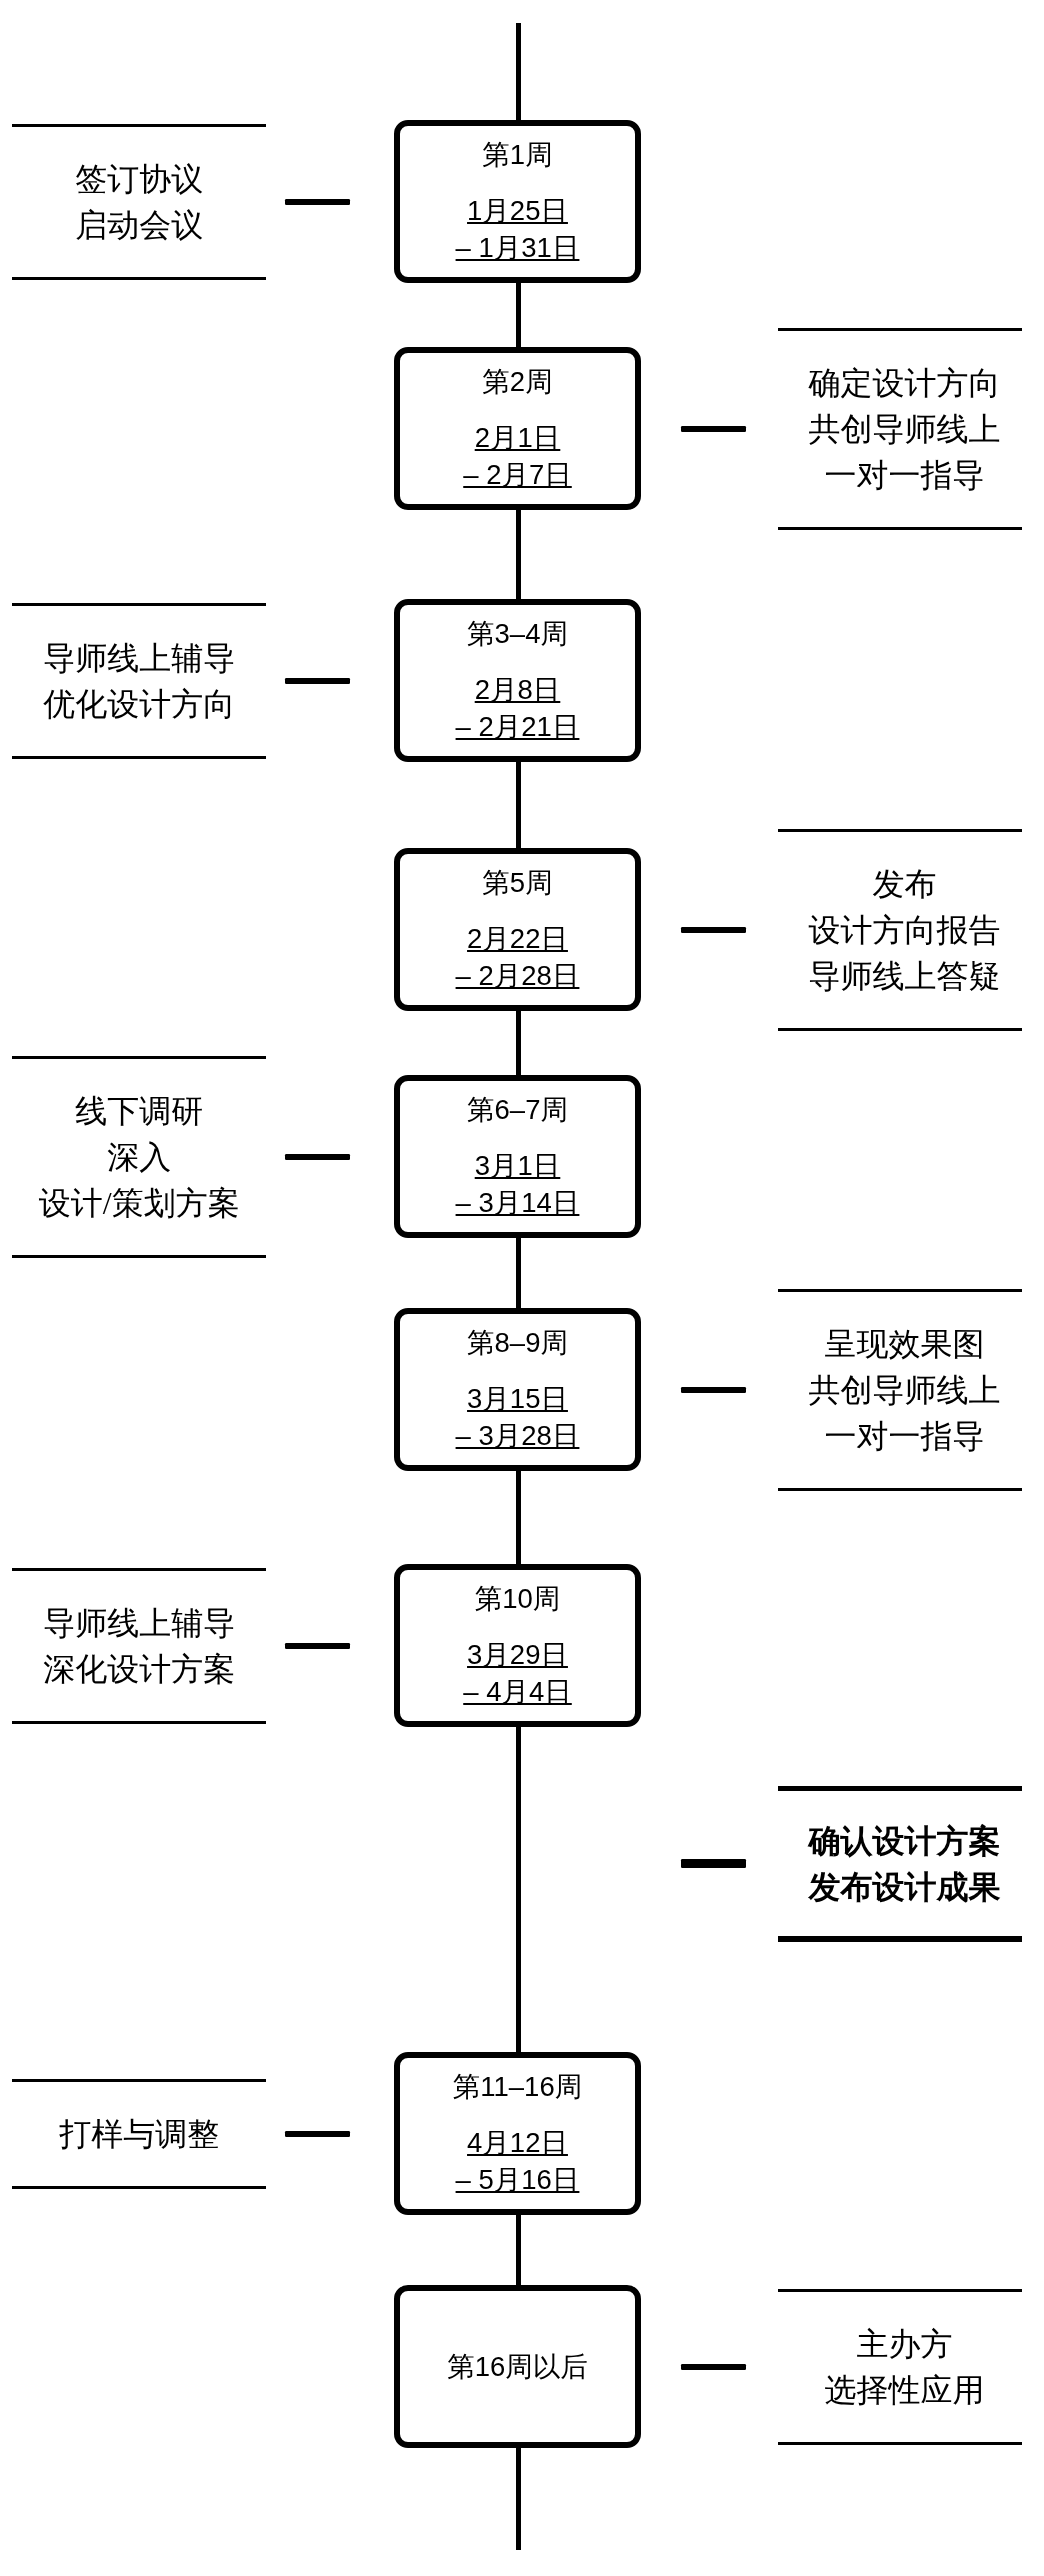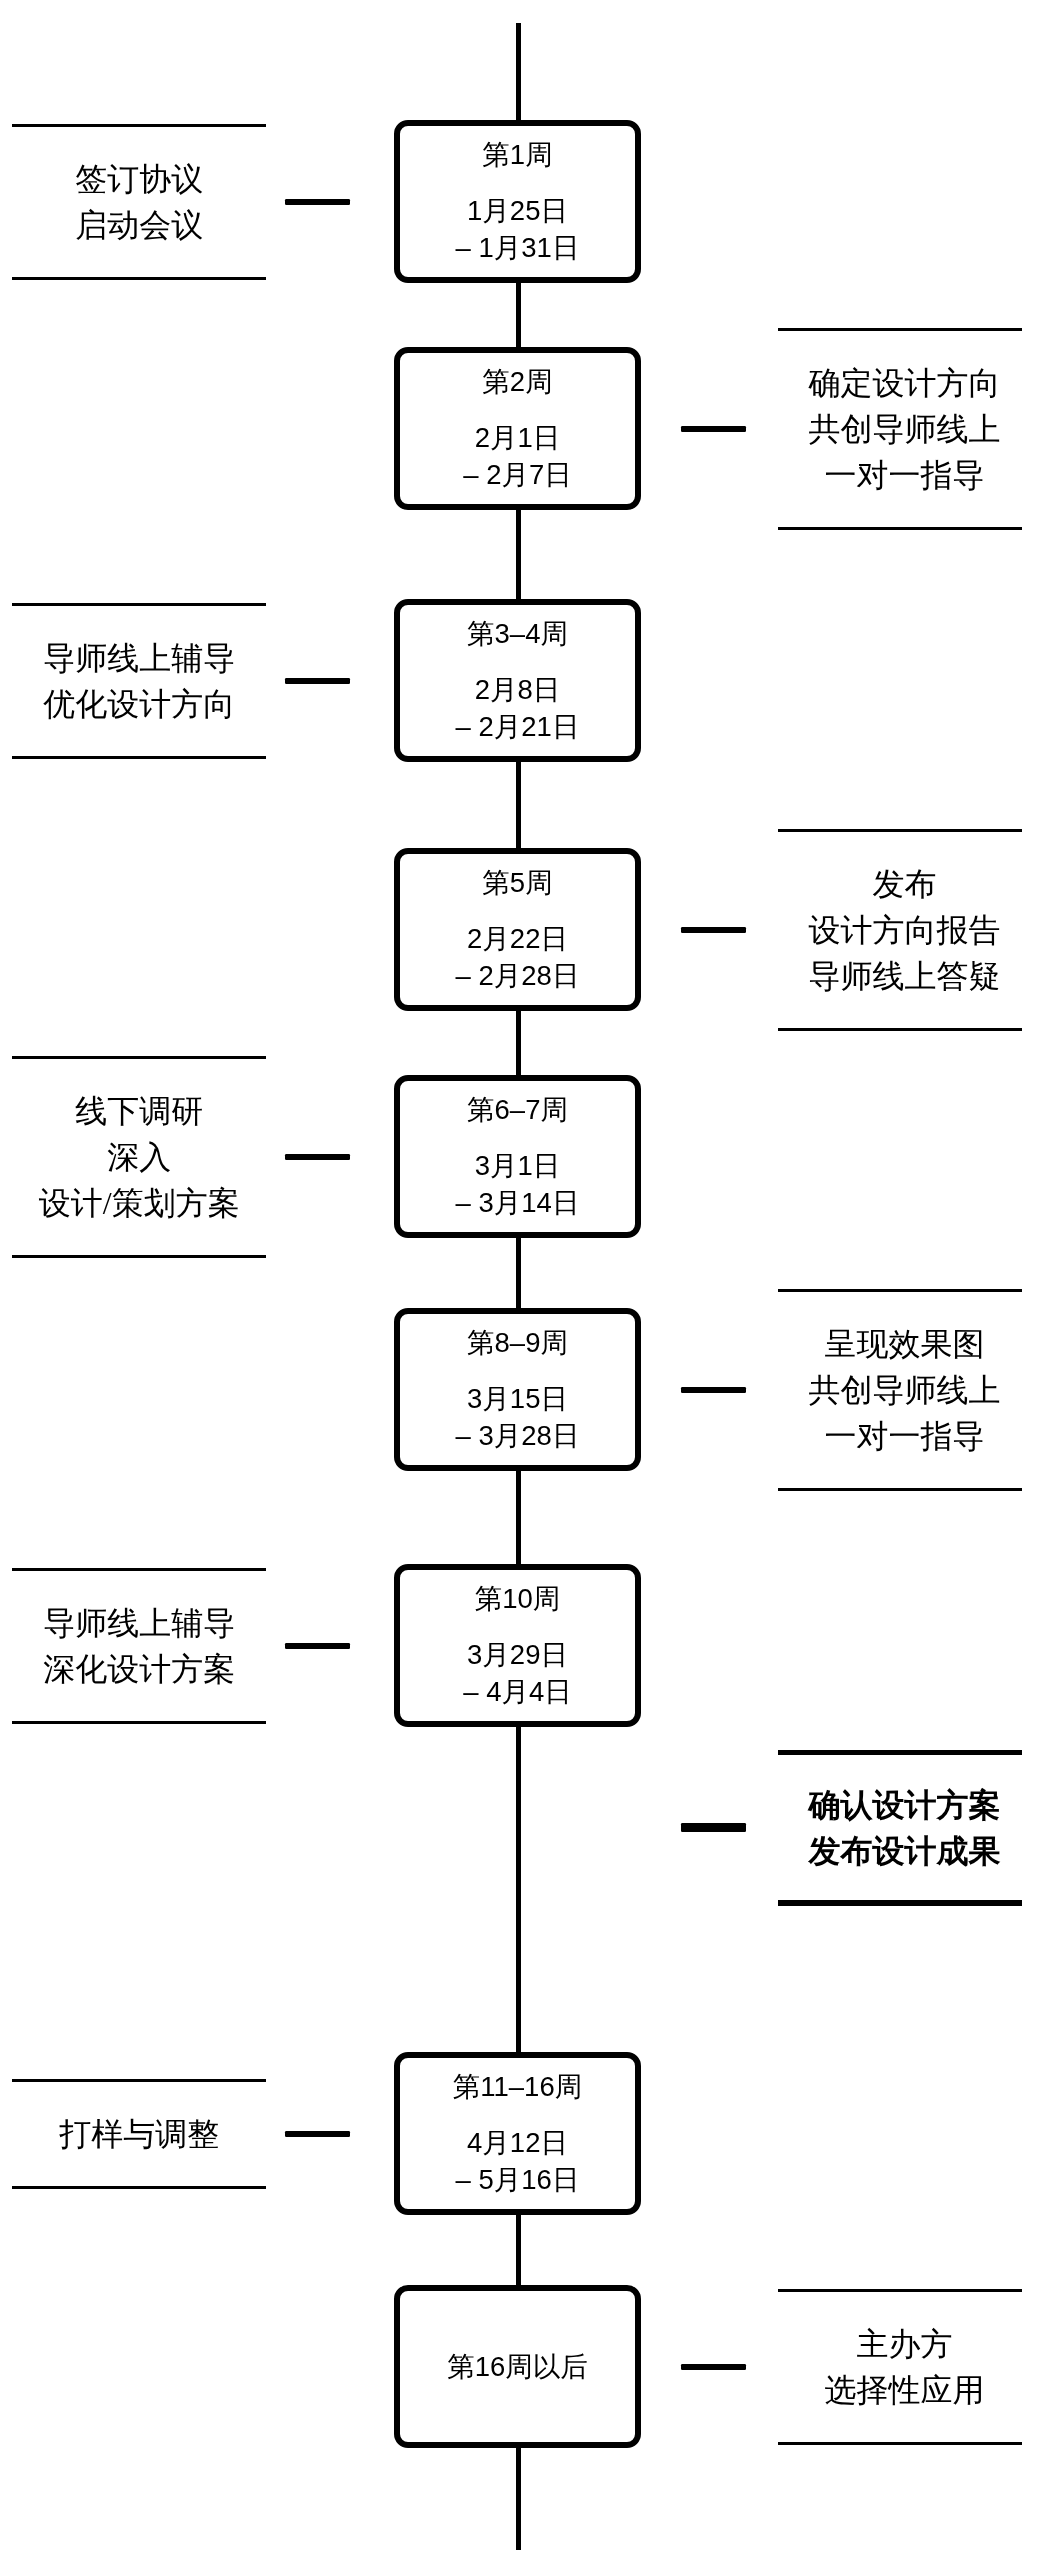--- a/index.html
+++ b/index.html
@@ -41,21 +41,21 @@
     display: flex;
     flex-direction: column;
     align-items: center;
     justify-content: center;
     text-align: center;
     font-size: 27.5px;
   }
   .row.em .node { border-width: 11.6px; font-weight: bold; }
   .node .week { line-height: 1.2; margin-bottom: 21px; }
   .node.no-dates .week { margin-bottom: 0; }
-  .node .date { line-height: 37px; }
+  .node .date { line-height: 37px; text-decoration: underline; }
   .dash {
     position: absolute;
     width: 65px;
     height: 5.5px;
     top: 79px;
     background: #000000;
     border-radius: 1.2px;
   }
   .row.left  .dash { left: 285px; }
   .row.right .dash { left: 681px; }
@@ -204,21 +204,21 @@
       <div class="rule"></div>
     </div>
     <div class="dash"></div>
     <div class="node">
       <div class="week">第10周</div>
     <div class="date">3月29日</div>
           <div class="date">– 4月4日</div>
         </div>
   </div>
 
-  <div class="row right em" style="top: 1746px;">
+  <div class="row right em" style="top: 1782px;">
     <div class="label" style="height: 156px; top: 3.7px;">
       <div class="rule"></div>
       <div class="lines">
             <div>确认设计方案</div>
             <div>发布设计成果</div>
           </div>
       <div class="rule"></div>
     </div>
     <div class="dash"></div>
   </div>

